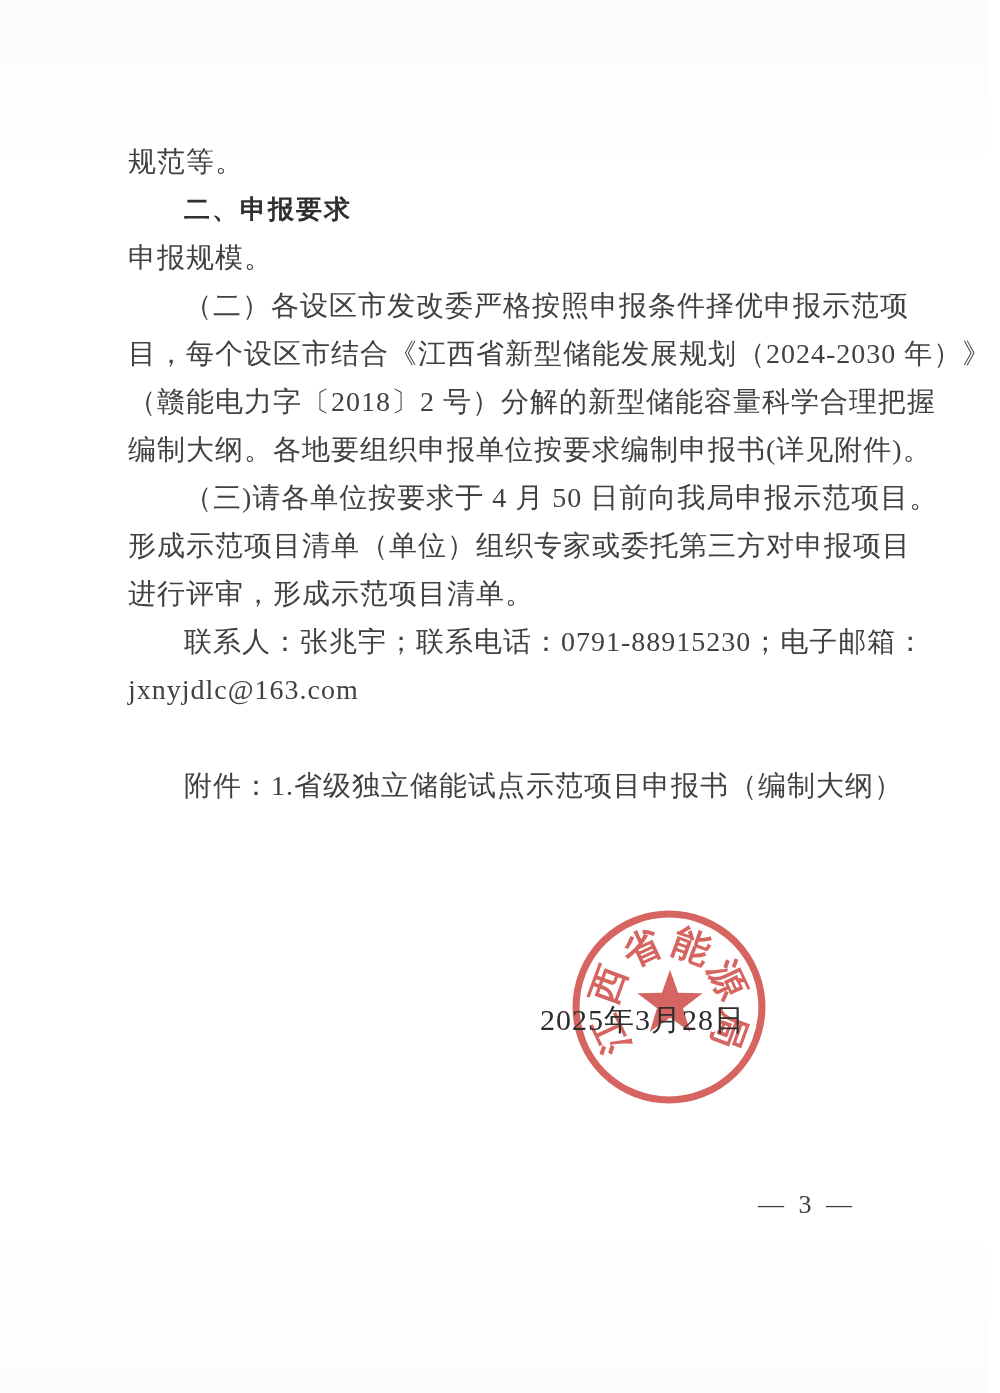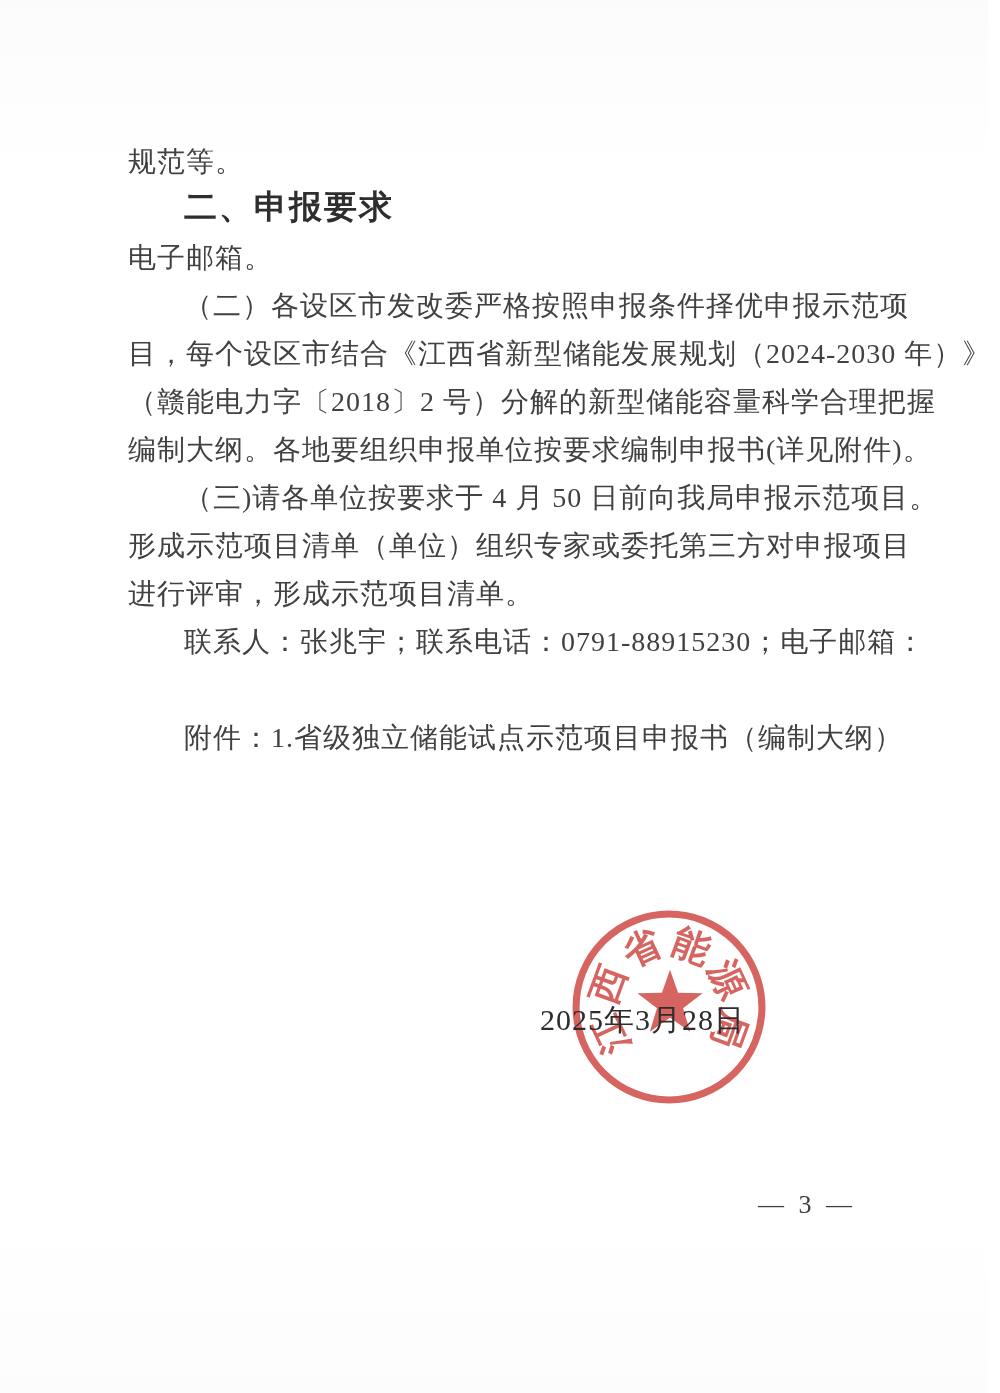--- a/index.html
+++ b/index.html
@@ -25,24 +25,24 @@
     height: 48px;
     line-height: 48px;
     font-size: 28px;
     color: #414141;
     letter-spacing: 1px;
     white-space: nowrap;
   }
   .indent-2 { padding-left: 56px; }
   .indent-5 { padding-left: 136px; }
   .heading {
-    font-family: Liberation Mono, monospace;
+    font-family: Liberation Serif, serif;
     font-weight: bold;
     color: #2e2e2e;
-    font-size: 33px;
+    font-size: 26px;
     letter-spacing: 2px;
   }
   .seal {
     position: absolute;
     left: 568px;
     top: 906px;
     width: 202px;
     height: 202px;
     opacity: 0.9;
   }
@@ -75,29 +75,30 @@
   }
 </style>
 </head>
 <body>
 
 <div class="page">
 
   <div class="doc-body">
     <div class="line">规范等。</div>
     <div class="line indent-2 heading">二、申报要求</div>
-    <div class="line">电子邮箱。</div>
+    <div class="line">申报规模。</div>
     <div class="line indent-2">（二）各设区市发改委严格按照申报条件择优申报示范项</div>
     <div class="line">目，每个设区市结合《江西省新型储能发展规划（2024-2030 年）》</div>
     <div class="line">（赣能电力字〔2018〕2 号）分解的新型储能容量科学合理把握</div>
     <div class="line">编制大纲。各地要组织申报单位按要求编制申报书(详见附件)。</div>
     <div class="line indent-2">（三)请各单位按要求于 4 月 50 日前向我局申报示范项目。</div>
     <div class="line">形成示范项目清单（单位）组织专家或委托第三方对申报项目</div>
     <div class="line">进行评审，形成示范项目清单。</div>
     <div class="line indent-2">联系人：张兆宇；联系电话：0791-88915230；电子邮箱：</div>
+    <div class="line">jxnyjdlc@163.com</div>
     <div class="line"></div>
     <div class="line indent-2">附件：1.省级独立储能试点示范项目申报书（编制大纲）</div>
   </div>
 
   <svg class="seal" viewBox="0 0 200 200">
     <circle cx="100" cy="100" r="92" fill="none" stroke-width="7" stroke="#d25550"></circle>
     <polygon points="101,63 109,86 133.3,86.5 113.9,101.2 121,124.5 101,110.6 81,124.5 88.1,101.2 68.7,86.5 93,86" fill="#d25550"></polygon>
     <text text-anchor="middle" dominant-baseline="central" transform="translate(42,127) rotate(-115)" fill="#d25550">江</text>
     <text text-anchor="middle" dominant-baseline="central" transform="translate(40,78) rotate(-70)" fill="#d25550">西</text>
     <text text-anchor="middle" dominant-baseline="central" transform="translate(73,42) rotate(-25)" fill="#d25550">省</text>

